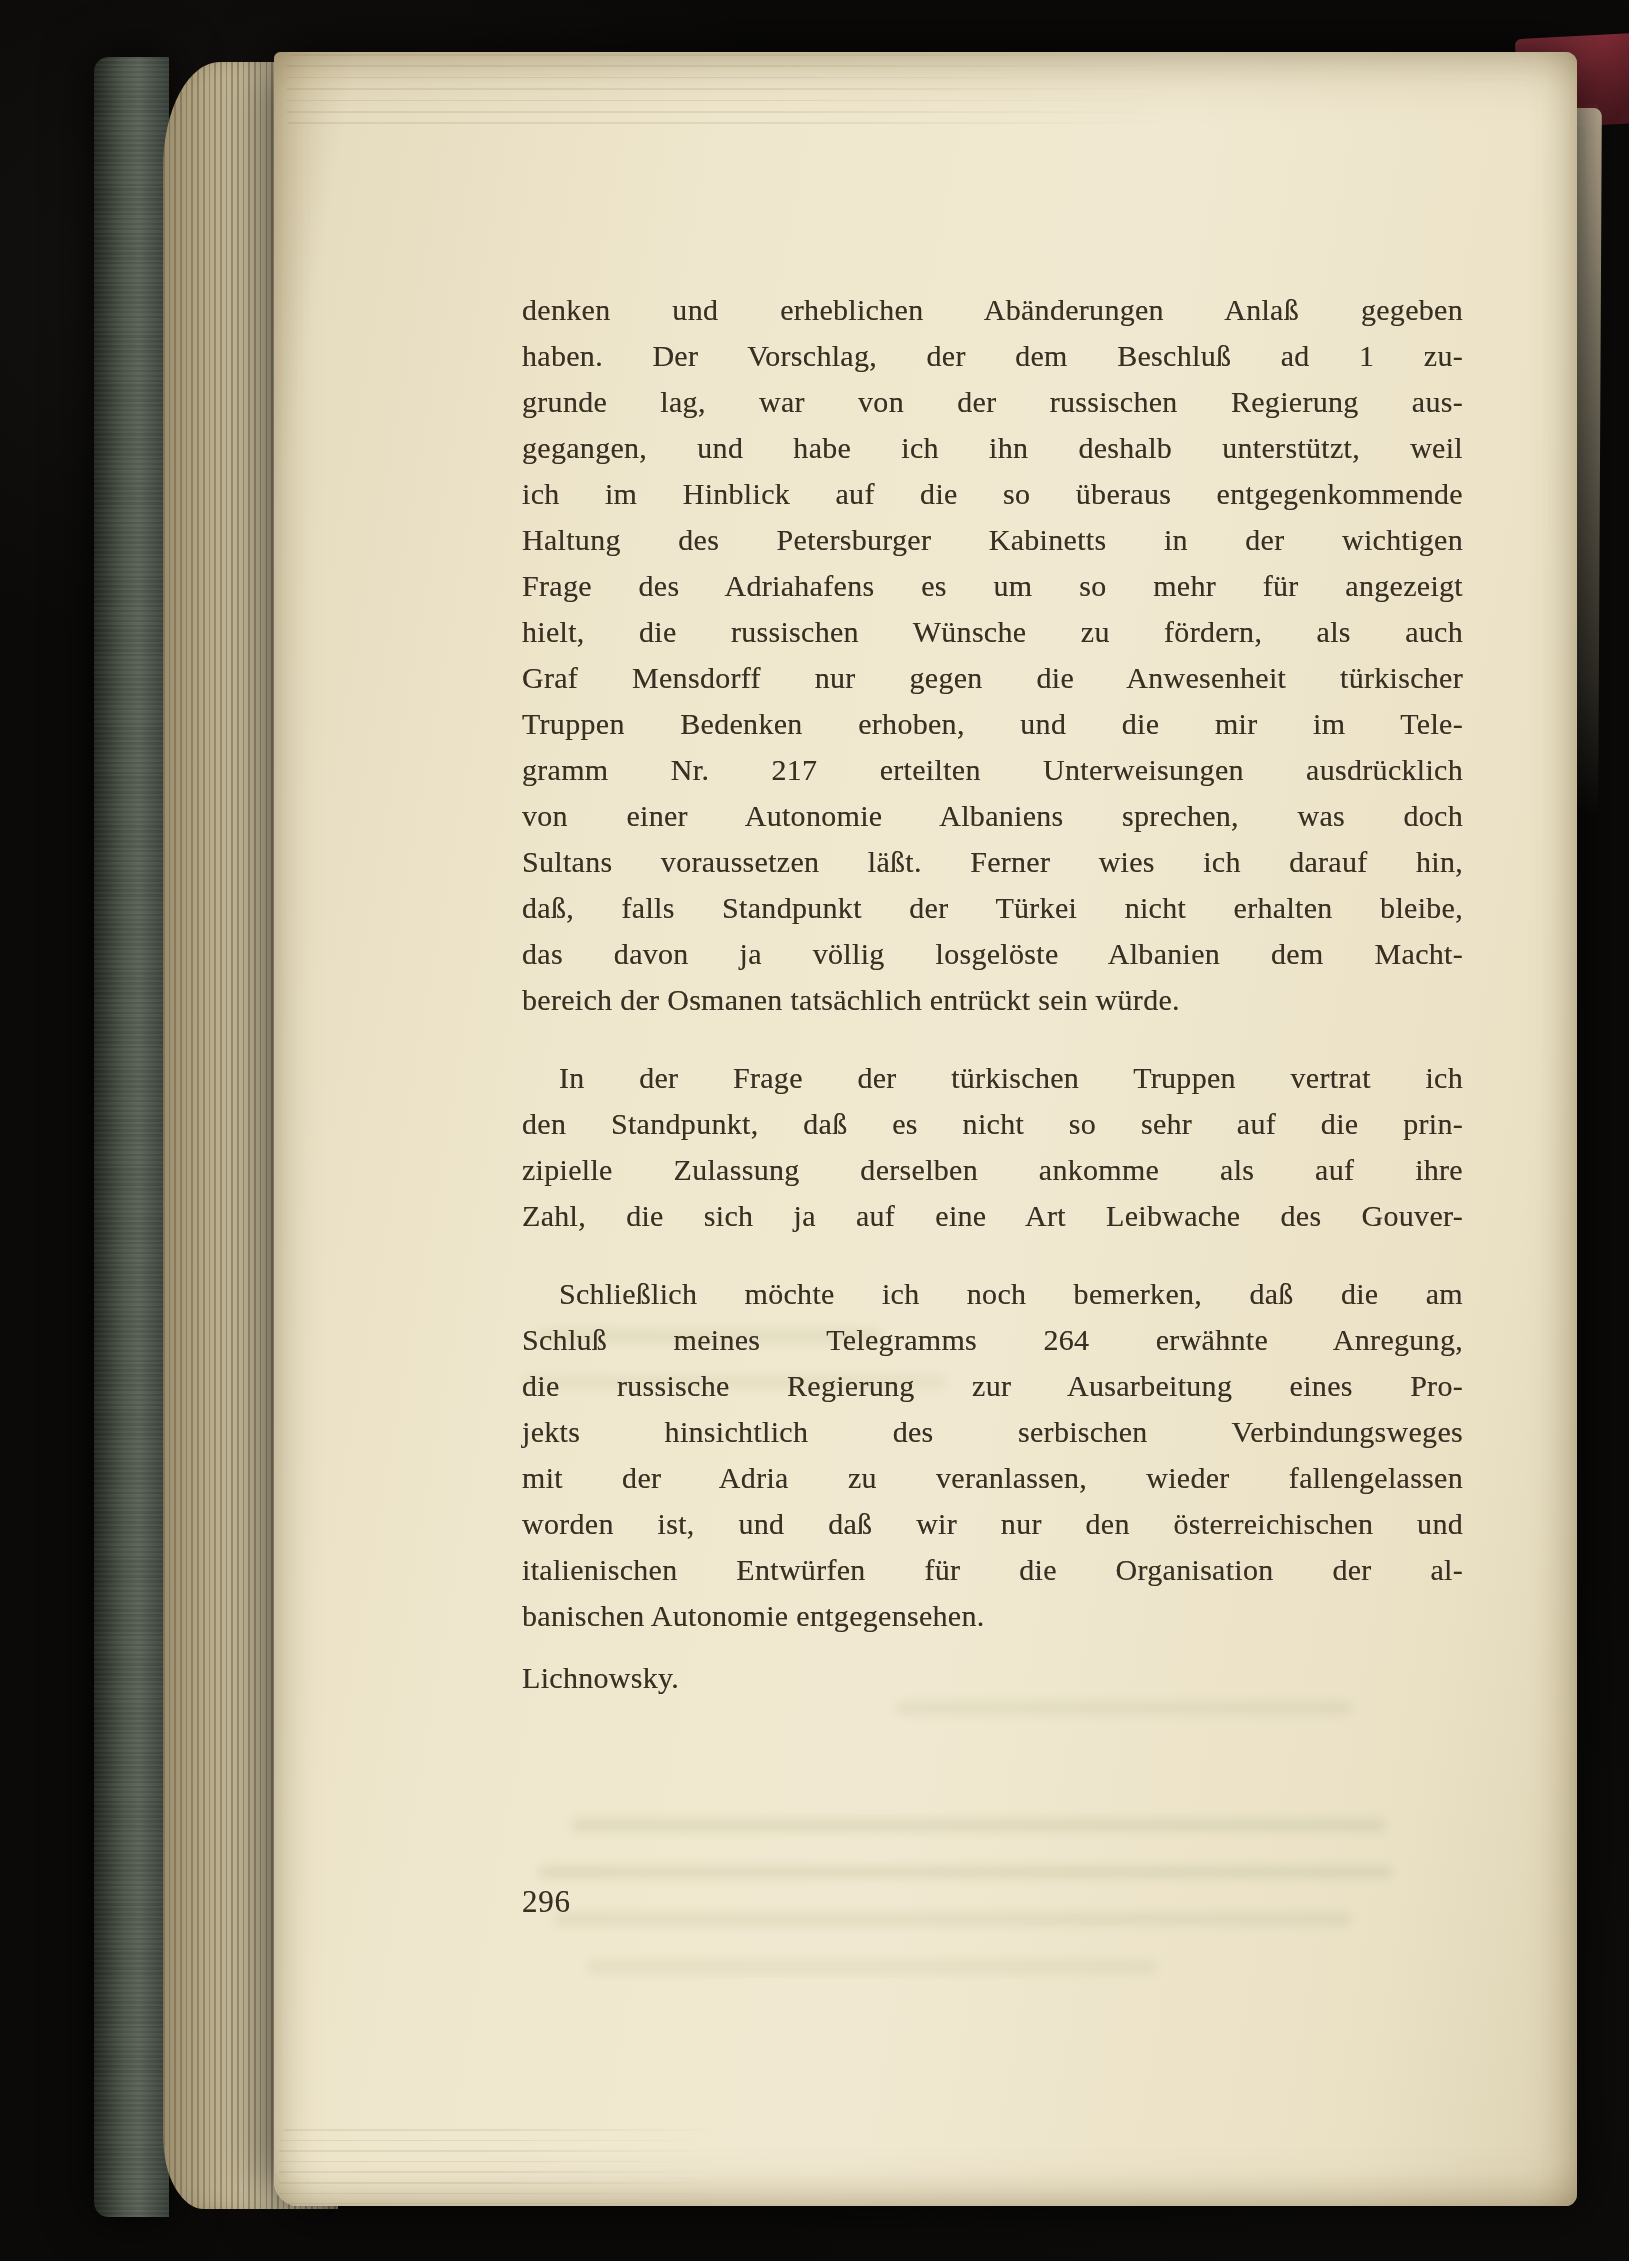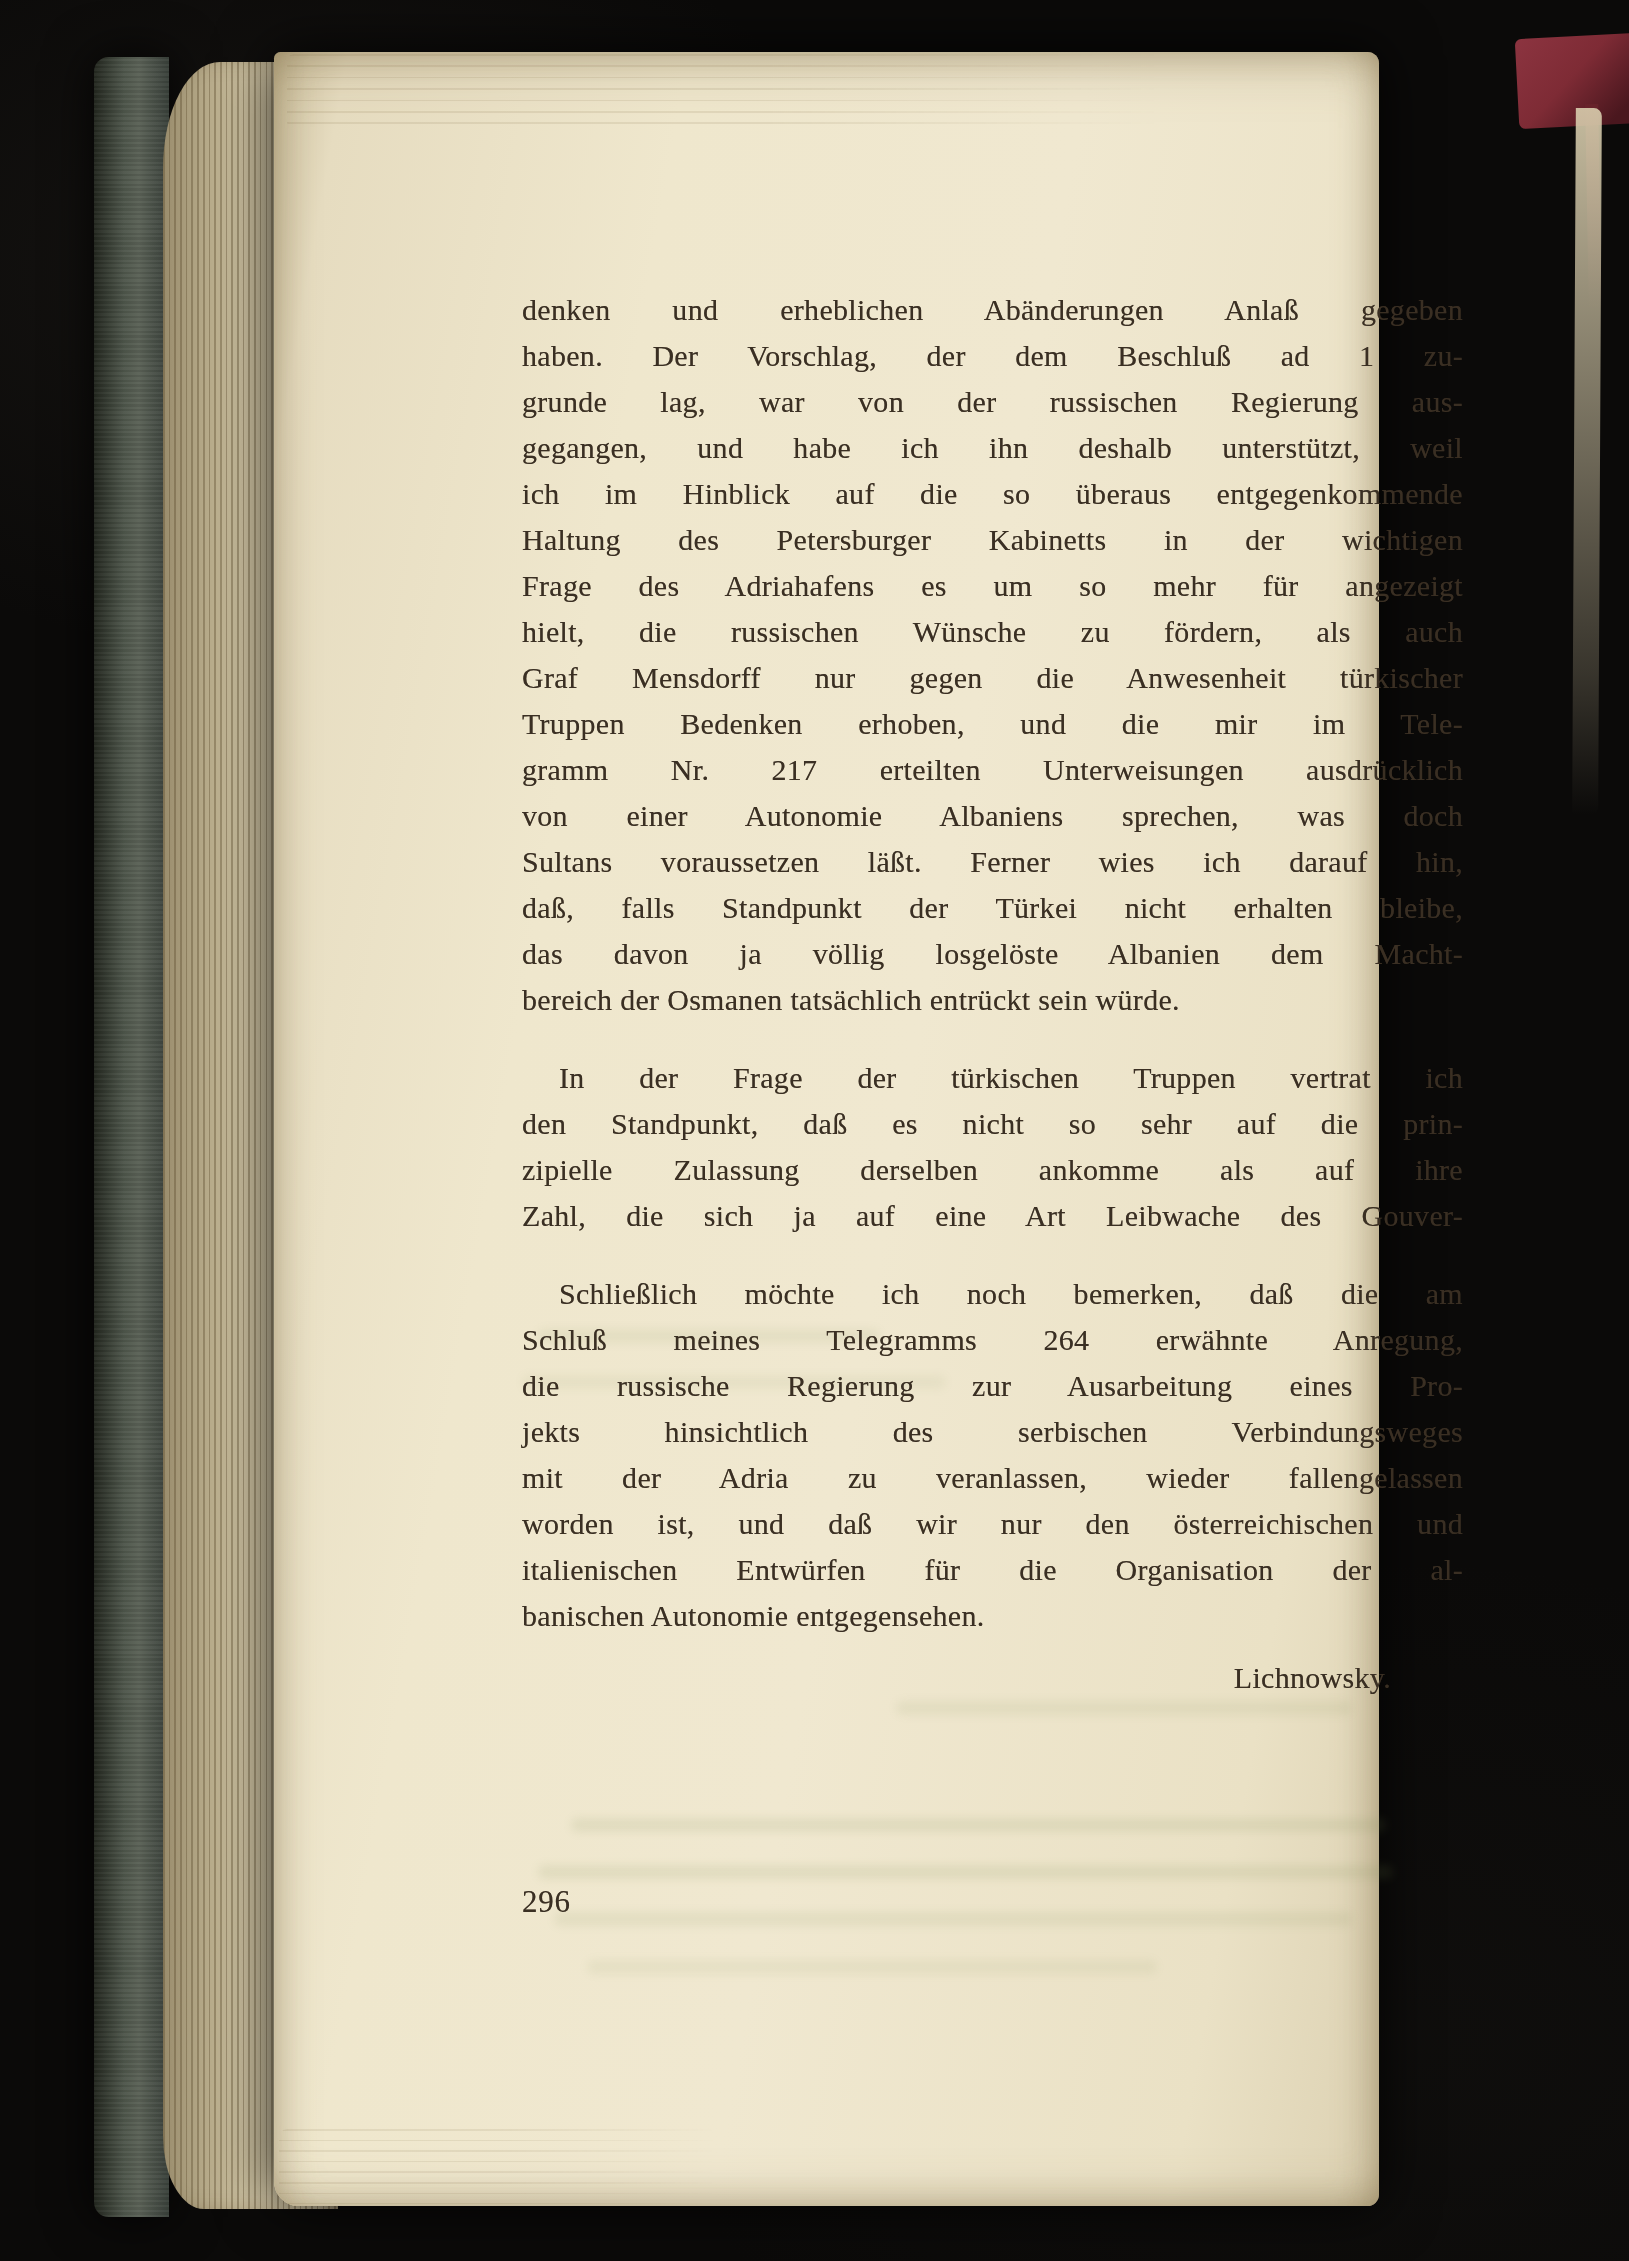--- a/index.html
+++ b/index.html
@@ -50,21 +50,21 @@
   .right-sliver{
     position:absolute;left:1574px;top:108px;width:26px;height:707px;
     background:linear-gradient(180deg,#d9ceae,rgba(210,198,165,.25) 80%,rgba(0,0,0,0));
     border-radius:0 8.1px 8.1px 0;
     transform:rotate(.3deg);
     opacity:.9;
   }
 
   
   .book-page{
-    position:absolute;left:274px;top:52px;width:1105px;height:2154px;
+    position:absolute;left:274px;top:52px;width:1303px;height:2154px;
     background:
       linear-gradient(100deg,#cfc3a2 0%,#e6dcc0 5%,#efe7cd 28%,var(--page,#f0e8d0) 55%,#eae1c5 86%,#dcd1b2 100%);
     border-radius:6.5px 11.4px 11.4px 24.4px;
     box-shadow:
       inset 0 34px 57px -28px rgba(120,100,60,.40),
       inset 0 -28px 49px -24.4px rgba(120,100,60,.35),
       inset -21px 0 45px -21px rgba(115,95,55,.45),
       inset 21px 0 45px -21px rgba(115,95,55,.35),
       0 0 57px rgba(0,0,0,.85);
   }
@@ -103,21 +103,21 @@
   .text-line.para-end{
     -moz-text-align-last:left;
     text-align-last:left;
   }
   .text-line.indented{ text-indent:37px;margin-top:32px; }
 
   .signature{
     position:absolute;left:248px;top:1603px;width:941px;height:46px;
     color:var(--ink,#3a2f23);
     font-size:30px;line-height:46px;letter-spacing:0.3px;
-    text-align:right;padding-right:72px;box-sizing:border-box;
+    text-align:left;padding-right:72px;box-sizing:border-box;
     text-shadow:0 0 0.6px rgba(58,47,35,.55);
   }
 
   .page-number{
     position:absolute;left:248px;top:1830px;
     color:var(--ink,#3a2f23);
     font-size:31px;line-height:39px;letter-spacing:0.8px;
     text-shadow:0 0 0.6px rgba(58,47,35,.55);
   }
 

